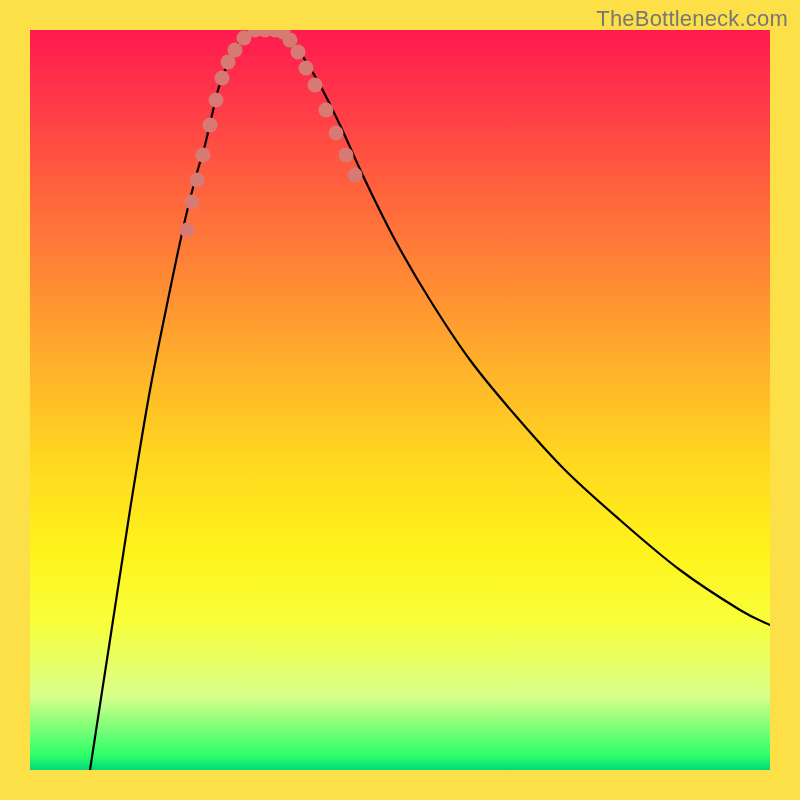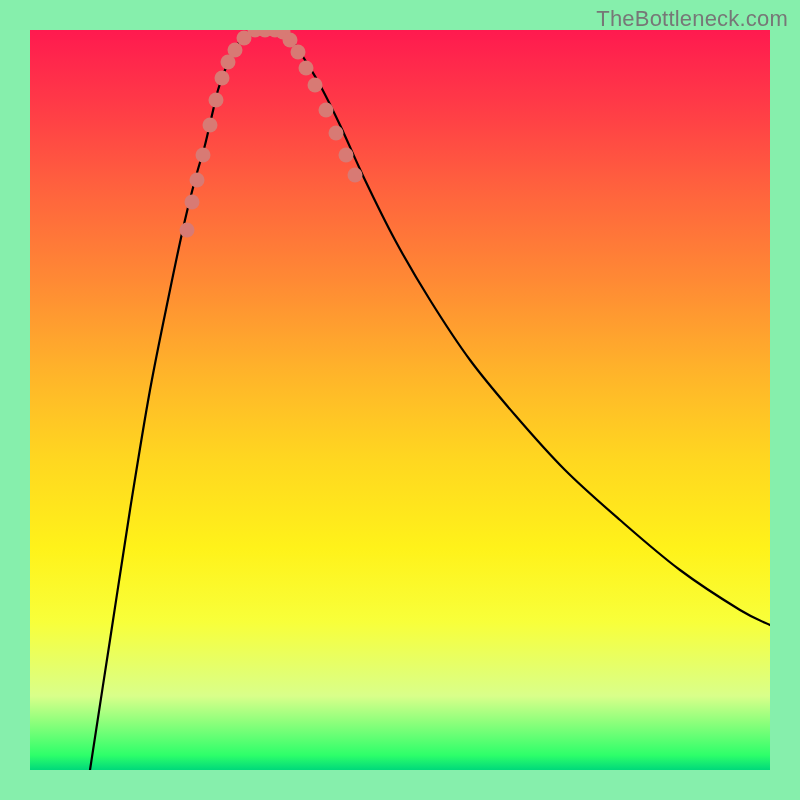--- a/index.html
+++ b/index.html
@@ -10,21 +10,21 @@
     background: #000;
     font-family: Arial, Helvetica, sans-serif;
     overflow: hidden;
   }
   .frame {
     position: absolute;
     left: 0;
     top: 0;
     width: 800px;
     height: 800px;
-    background: #86efac;
+    background: #fde047;
   }
   .plot {
     position: absolute;
     left: 30px;
     top: 30px;
     width: 740px;
     height: 740px;
     overflow: hidden;
   }
   .gradient {

